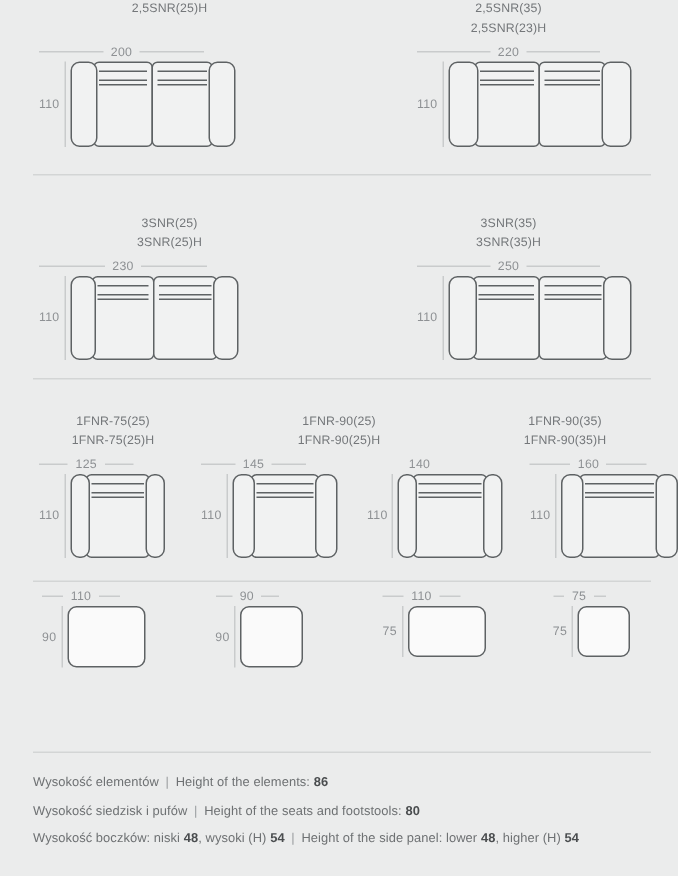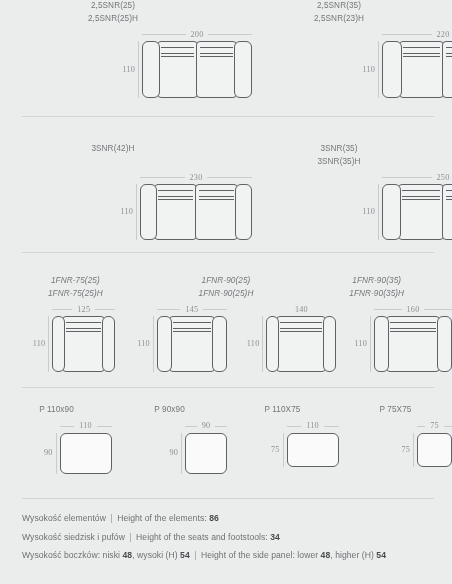--- a/index.html
+++ b/index.html
@@ -57,23 +57,22 @@
     width: 100%;
     box-sizing: border-box;
   }
   .cell {
     flex: 1 1 0;
     display: flex;
     flex-direction: column;
     align-items: center;
   }
   .cell.left-align {
-    align-items: flex-end;
+    align-items: flex-start;
     padding-left: 14px;
-    font-family: Liberation Serif, serif;
   }
 
   
   .dim-top {
     display: flex;
     align-items: center;
     justify-content: center;
     height: 13px;
     font-size: 8.2px;
     color: #8e9194;
@@ -188,21 +187,20 @@
   .foot-line .sep { color: #9a9d9f; padding: 0 2px; }
 </style>
 </head>
 <body>
 
 <div class="sheet">
 
   <div class="section" style="height:116px;">
     <div class="labels" style="padding-top:0px;">
       <div class="label-cell" style="flex:0 0 226px;">
-        <div>2,5SNR(25)</div>
         <div>2,5SNR(25)H</div>
       </div>
       <div class="label-cell" style="flex:0 0 226px;">
         <div>2,5SNR(35)</div>
         <div>2,5SNR(23)H</div>
       </div>
     </div>
 
     <div class="row" style="margin-top:3px;">
 
@@ -250,21 +248,22 @@
         </div>
       </div>
     </div>
   </div>
 
   <div class="divider"></div>
 
   <div class="section" style="height:135px;">
     <div class="labels" style="padding-top:26px;">
       <div class="label-cell" style="flex:0 0 226px;">
-        <div>3SNR(42)H</div>
+        <div>3SNR(25)</div>
+        <div>3SNR(25)H</div>
       </div>
       <div class="label-cell" style="flex:0 0 226px;">
         <div>3SNR(35)</div>
         <div>3SNR(35)H</div>
       </div>
     </div>
 
     <div class="row" style="margin-top:3px;">
 
       <div class="cell left-align" style="flex:0 0 226px; padding-left:26px;">
@@ -309,21 +308,21 @@
             <div class="arm" style="width:19px;"></div>
           </div>
         </div>
       </div>
     </div>
   </div>
 
   <div class="divider"></div>
 
   <div class="section" style="height:134px;">
-    <div class="labels" style="padding-top:22px;font-style:italic;">
+    <div class="labels" style="padding-top:22px;">
       <div class="label-cell">
         <div>1FNR-75(25)</div>
         <div>1FNR-75(25)H</div>
       </div>
       <div class="label-cell">
         <div>1FNR-90(25)</div>
         <div>1FNR-90(25)H</div>
       </div>
       <div class="label-cell">
         <div>1FNR-90(35)</div>
@@ -415,34 +414,20 @@
             <div class="arm" style="width:15px;"></div>
           </div>
         </div>
       </div>
     </div>
   </div>
 
   <div class="divider"></div>
 
   <div class="section" style="height:110px;">
-    <div class="labels" style="padding-top:16px;">
-      <div class="label-cell">
-        <div>P 110x90</div>
-      </div>
-      <div class="label-cell">
-        <div>P 90x90</div>
-      </div>
-      <div class="label-cell">
-        <div>P 110X75</div>
-      </div>
-      <div class="label-cell">
-        <div>P 75X75</div>
-      </div>
-    </div>
 
     <div class="row" style="margin-top:3px;">
 
       <div class="cell left-align" style="padding-left:28px;">
         <div class="dim-top" style="width:52px;">
           <span class="bar"></span>
           <span class="num">110</span>
           <span class="bar"></span>
         </div>
         <div class="fig-wrap">
@@ -507,21 +492,21 @@
     <div class="foot-line">
       <span>Wysokość elementów</span>
       <span class="sep">|</span>
       <span>Height of the elements:</span>
       <b>86</b>
     </div>
     <div class="foot-line">
       <span>Wysokość siedzisk i pufów</span>
       <span class="sep">|</span>
       <span>Height of the seats and footstools:</span>
-      <b>34</b>
+      <b>80</b>
     </div>
     <div class="foot-line">
       <span>Wysokość boczków: niski</span>
       <b>48</b><span>, wysoki (H)</span>
       <b>54</b>
       <span class="sep">|</span>
       <span>Height of the side panel: lower</span>
       <b>48</b><span>, higher (H)</span>
       <b>54</b>
     </div>

